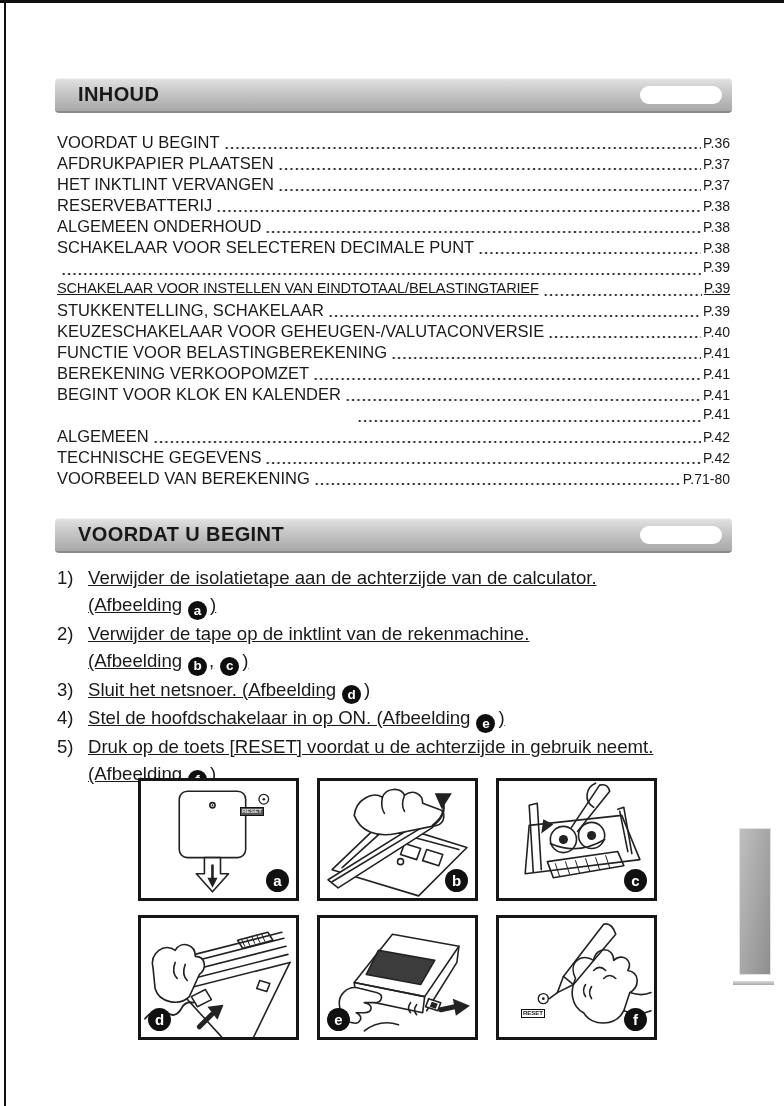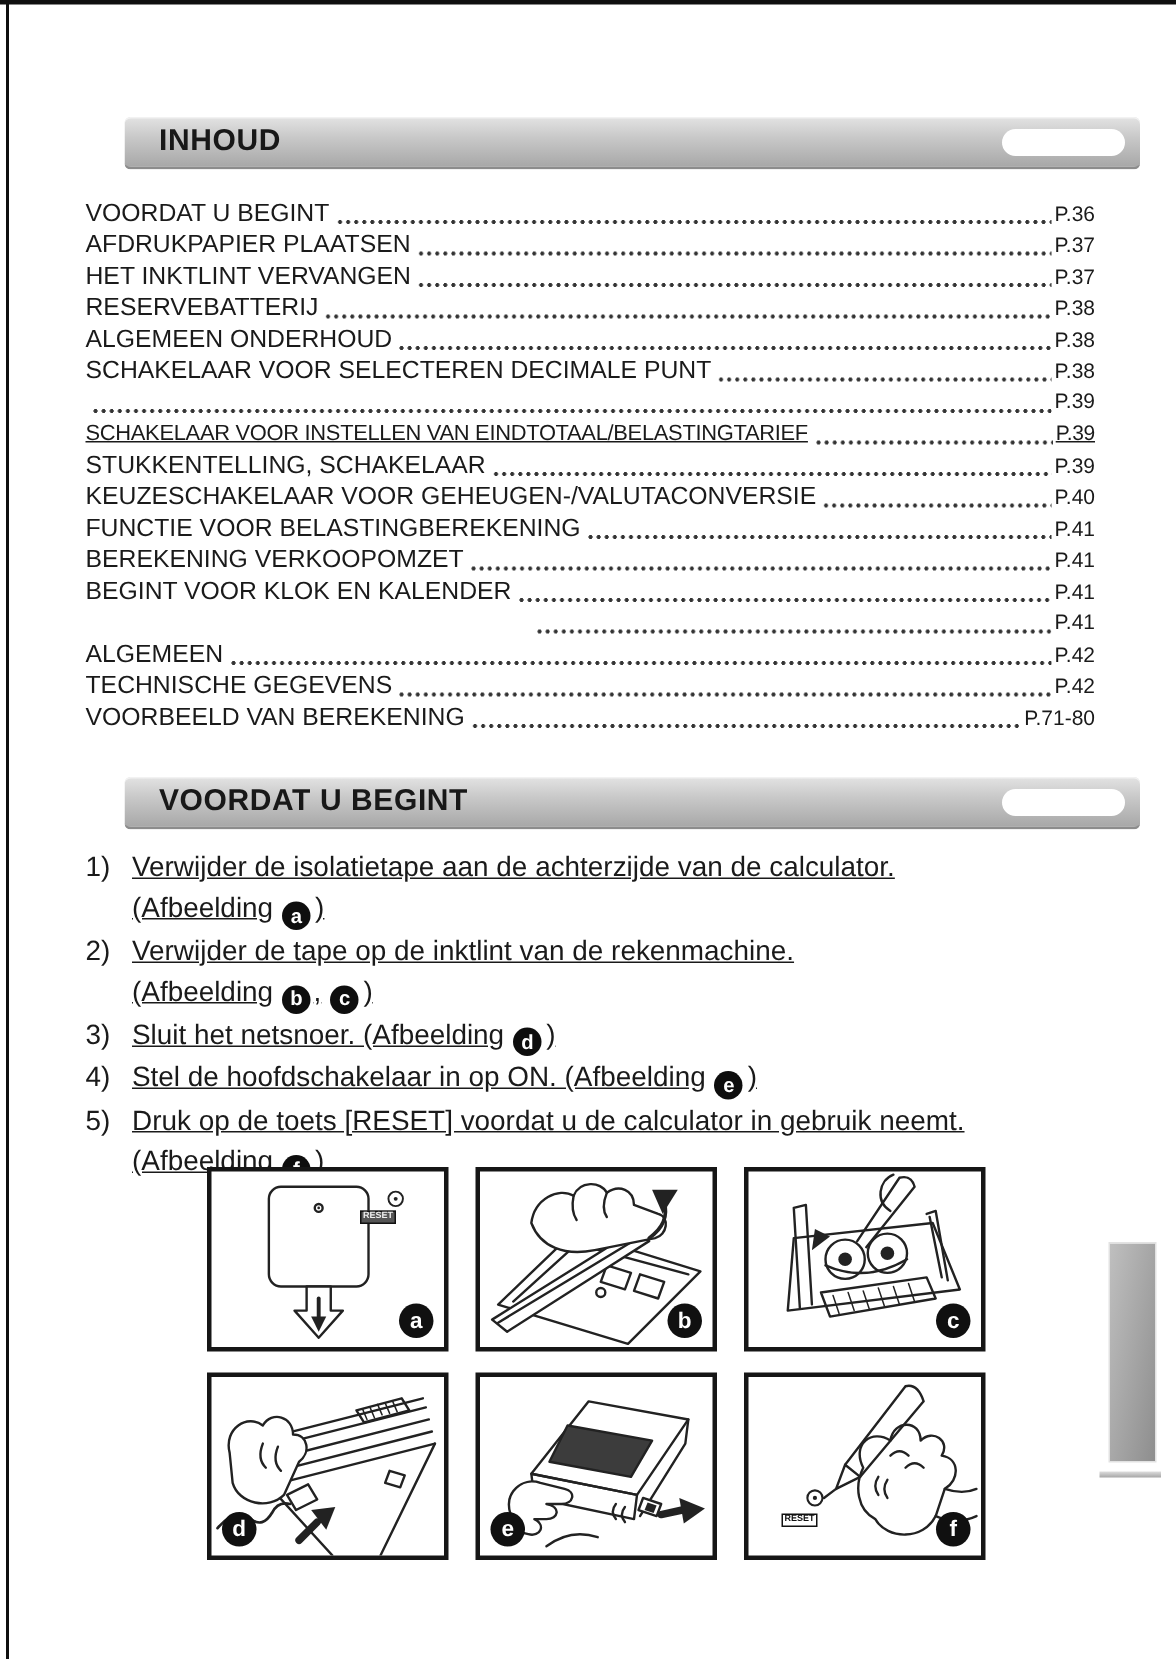--- a/index.html
+++ b/index.html
@@ -11,21 +11,20 @@
   
   .frame-top{position:absolute;left:0;top:0;width:784px;height:3px;background:#0f0f0f;}
   .frame-left{position:absolute;left:4px;top:0;width:2px;height:1106px;background:#0f0f0f;}
 
   
   .hbar{
     position:absolute;left:55px;width:677px;height:35px;border-radius:4px;
     background:linear-gradient(#e3e3e3 0%,#c9c9c9 40%,#a8a8a8 100%);
     border-bottom:2px solid #8c8c8c;box-sizing:border-box;
     box-shadow:inset 0 1px 0 #f2f2f2;
-    margin-left:28px;
   }
   .hbar .htitle{
     position:absolute;left:23px;top:5px;font-size:20px;font-weight:bold;
     color:#181818;letter-spacing:.4px;
   }
   .hbar .hpill{
     position:absolute;right:10px;top:8px;width:82px;height:18px;
     background:#ffffff;border-radius:9px;
   }
   .hbar-toc{top:78px;}
@@ -222,21 +221,21 @@
   </div>
   <div class="instr">
     <span class="instr-num">4)</span>
     <span class="instr-body">
       <span>Stel de hoofdschakelaar in op ON. (Afbeelding</span><span class="badge">e</span><span>)</span>
     </span>
   </div>
   <div class="instr">
     <span class="instr-num">5)</span>
     <span class="instr-body">
-      <span>Druk op de toets [RESET] voordat u de calculator in gebruik neemt.</span><br>
+      <span>Druk op de toets [RESET] voordat u de achterzijde in gebruik neemt.</span><br>
       <span><span>(Afbeelding</span><span class="badge">f</span><span>)</span></span>
     </span>
   </div>
 </div>
 
 <div class="figures">
 
   <div class="figbox">
     <svg viewBox="0 0 154 116" fill="none" stroke="#222" stroke-width="1.6" stroke-linecap="round" stroke-linejoin="round">
       <rect x="38" y="10" width="66" height="66" rx="8"></rect>

